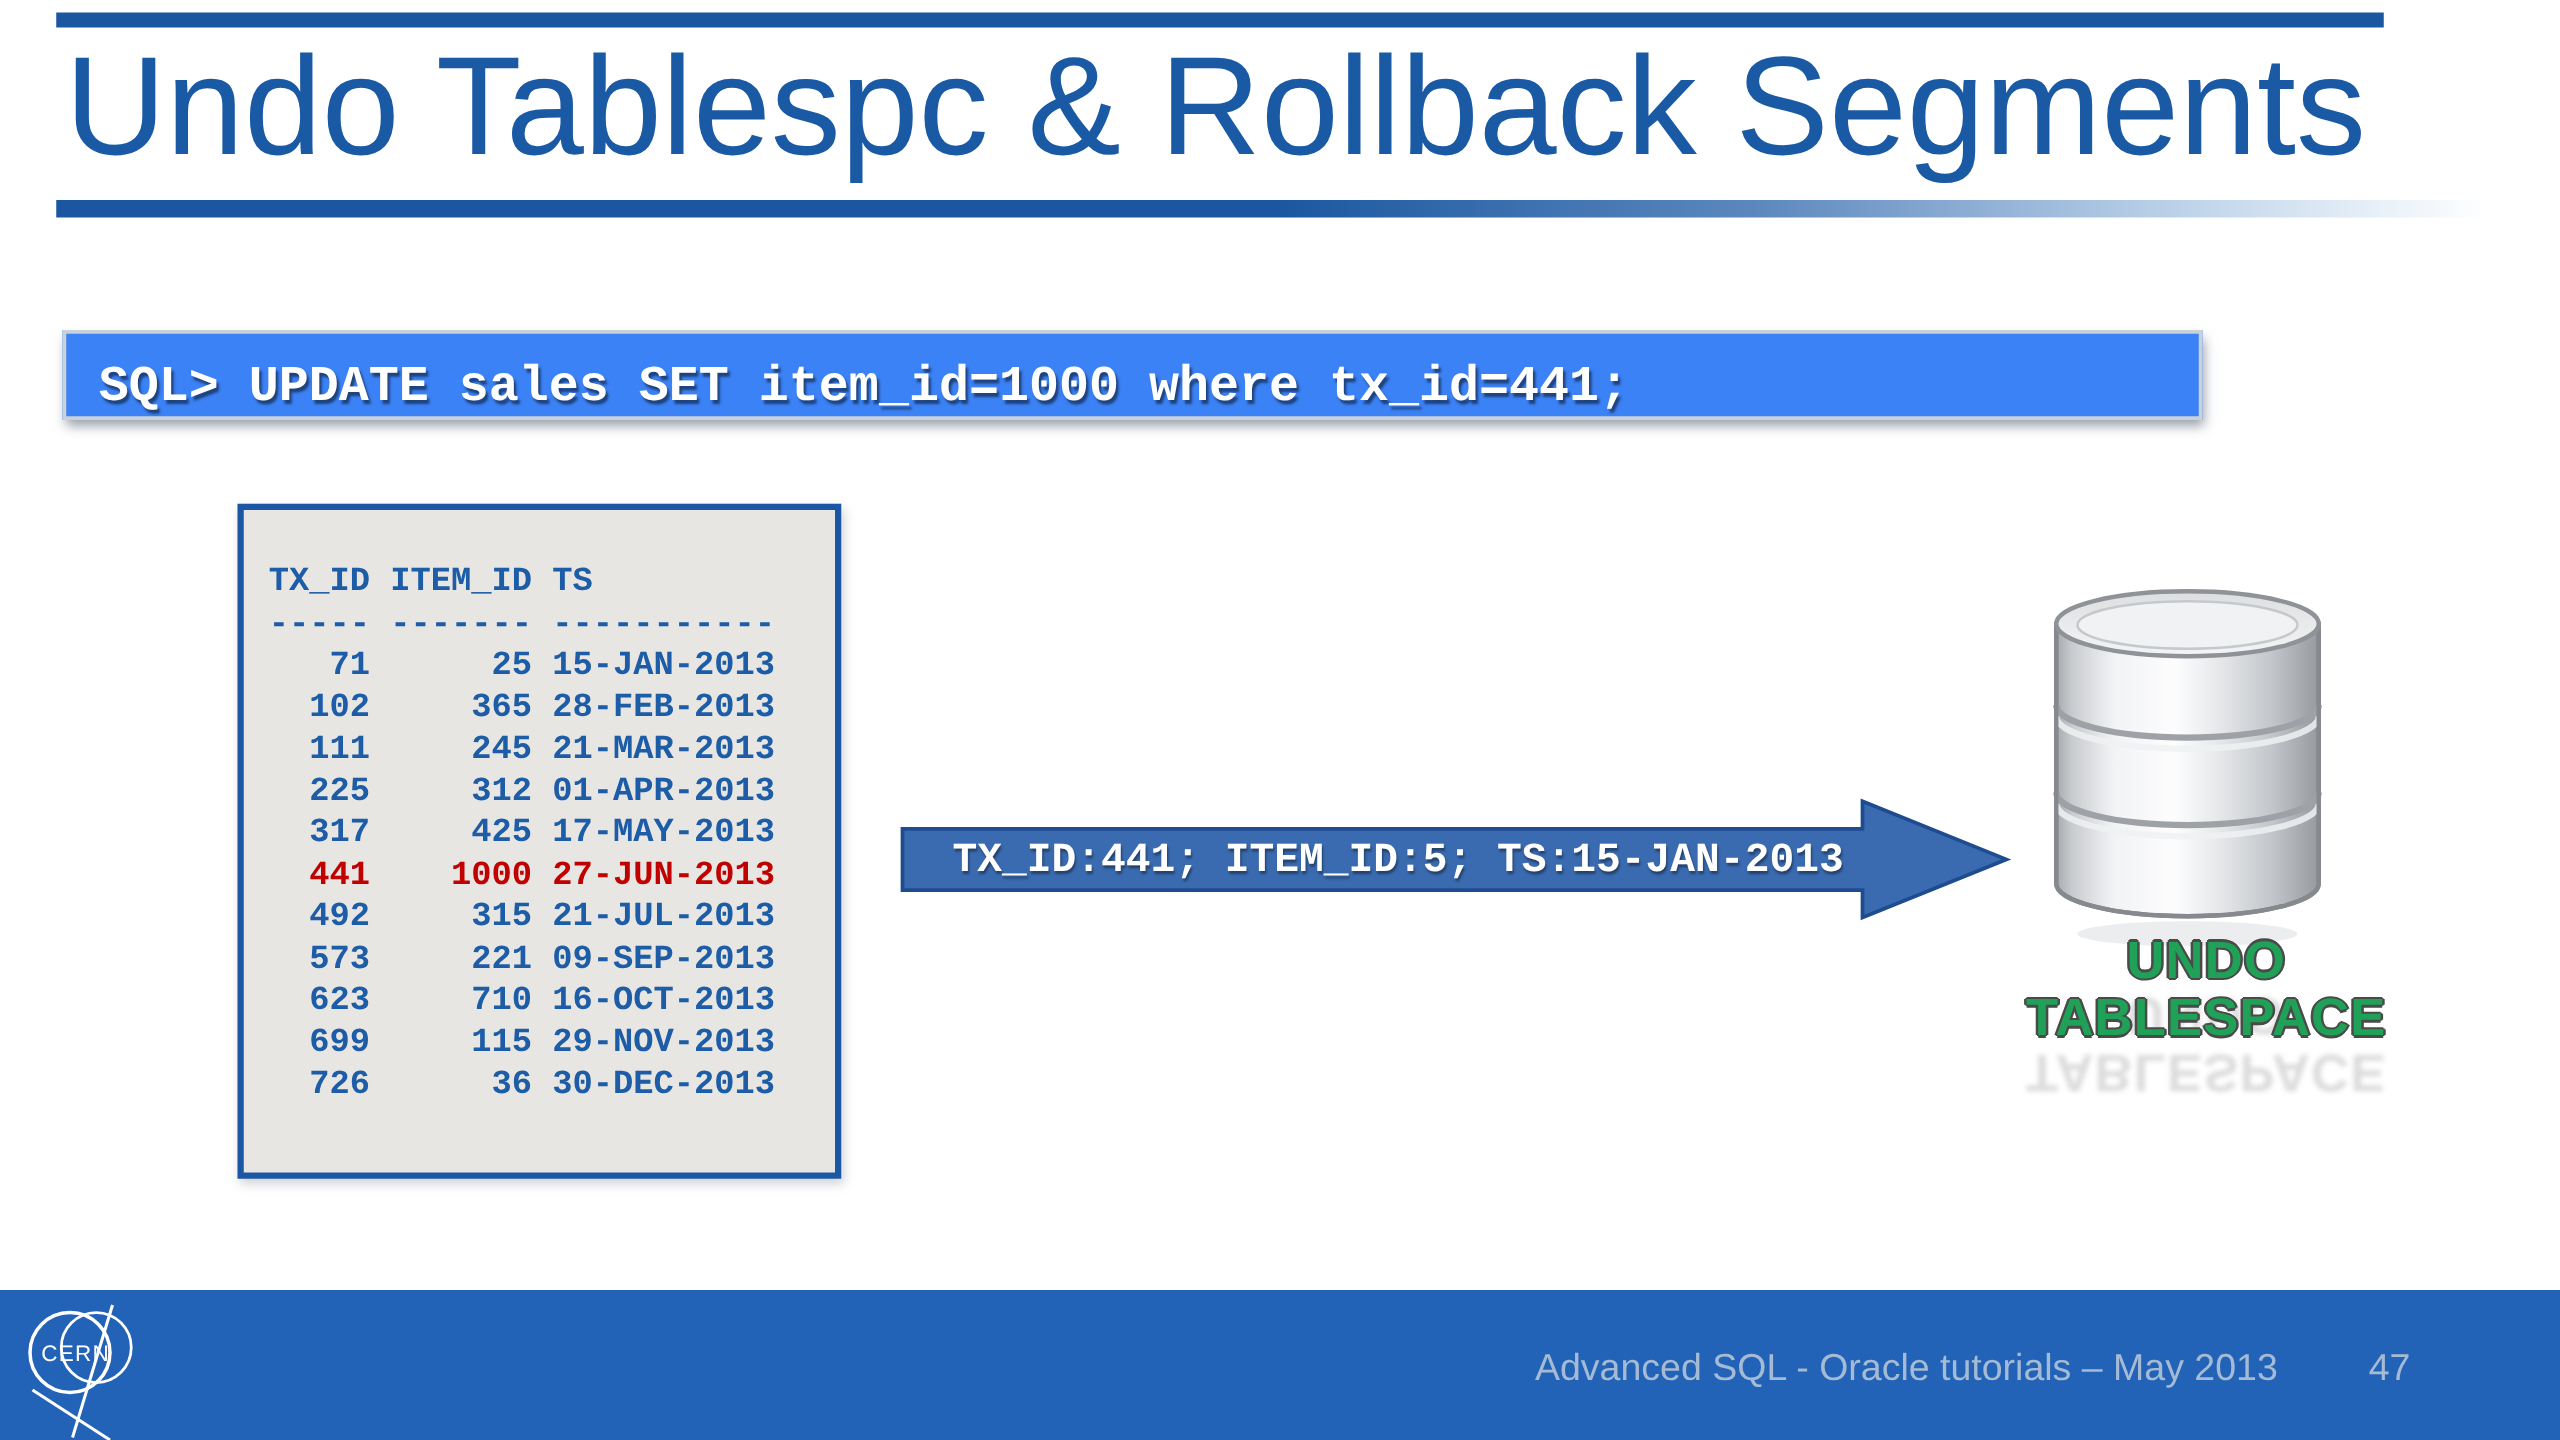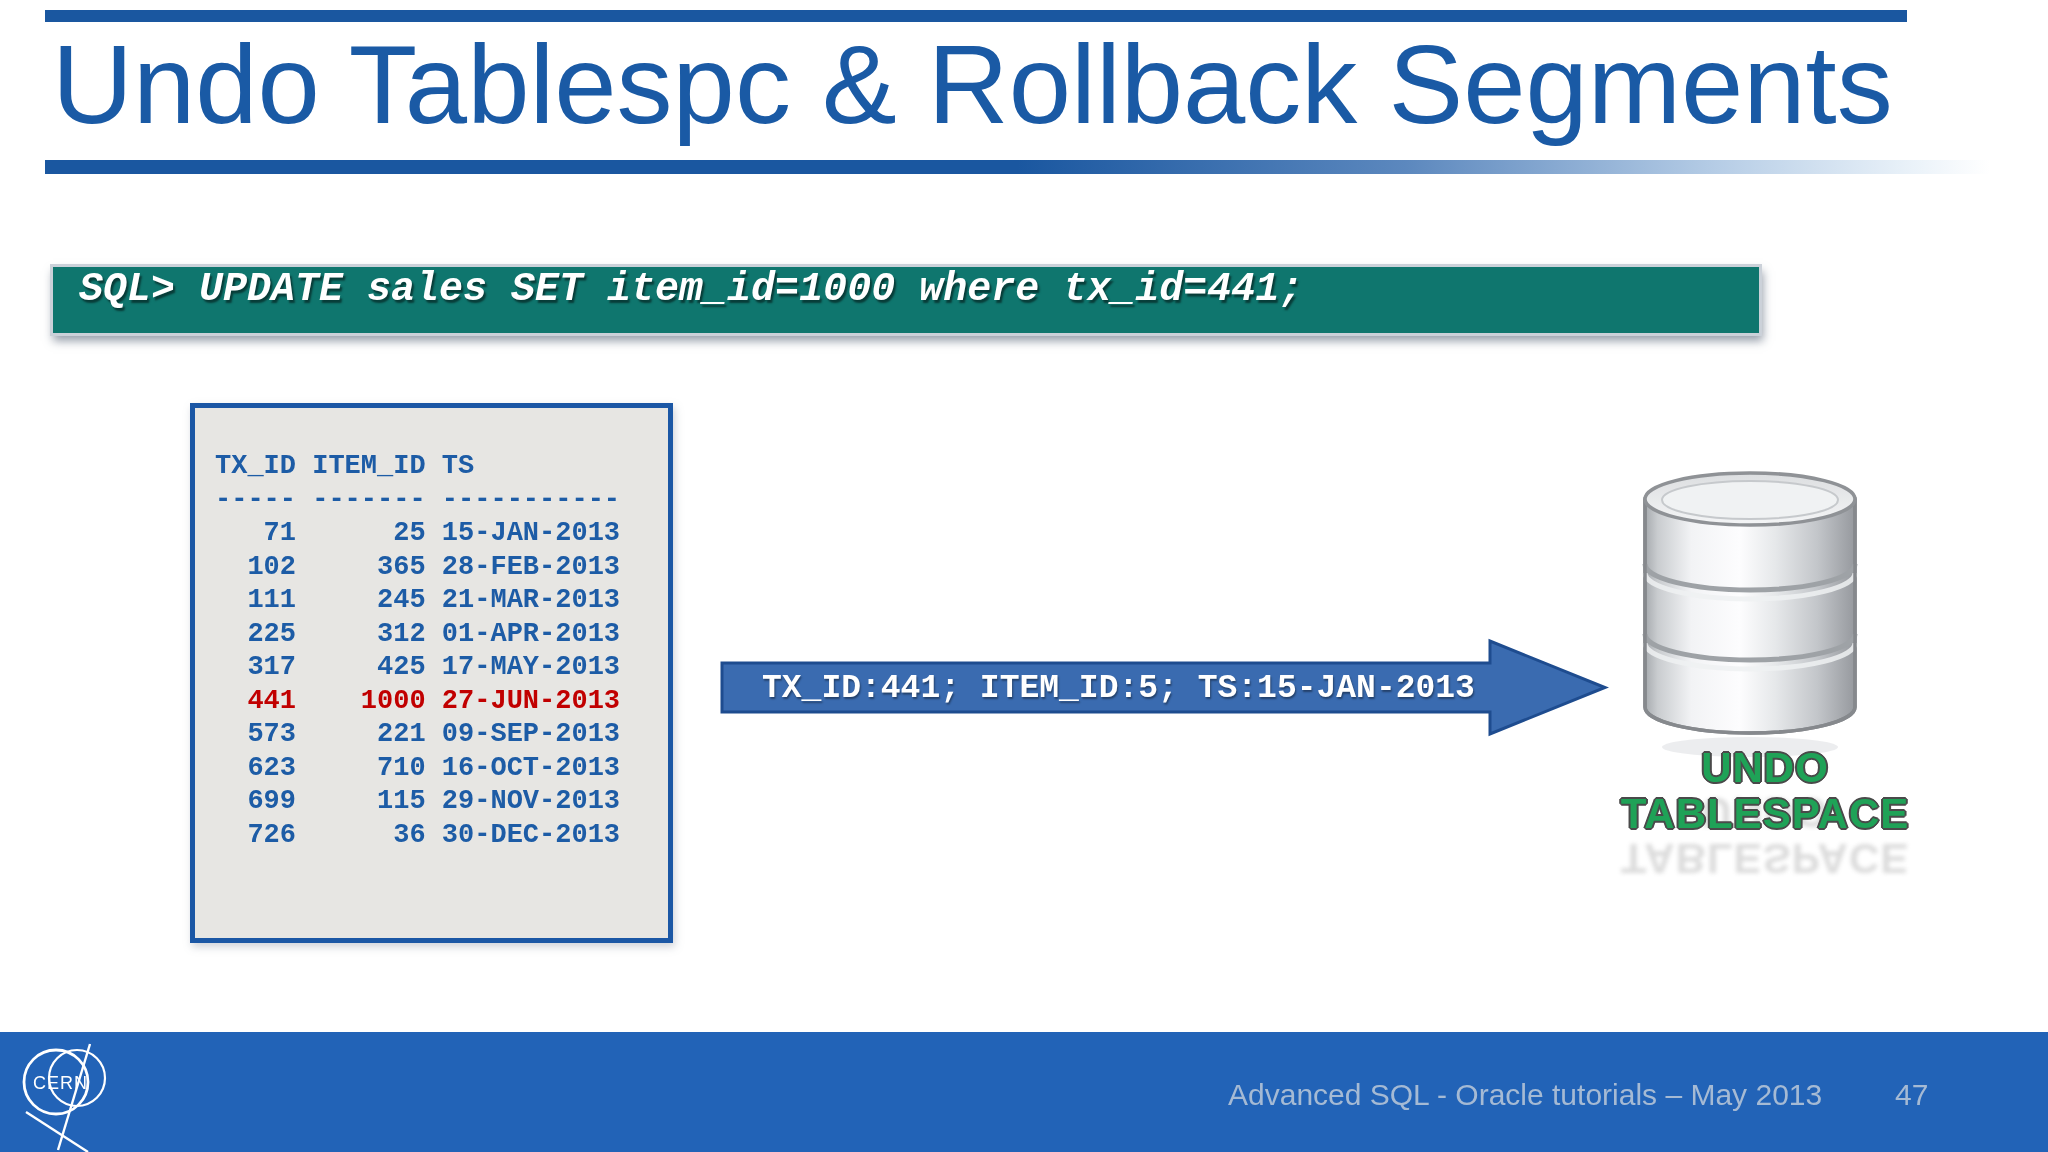--- a/index.html
+++ b/index.html
@@ -12,23 +12,23 @@
 
   
   .title{position:absolute;left:52px;top:18px;font-size:112px;line-height:1.2;
          color:#1A5AA5;white-space:nowrap;letter-spacing:0px;font-weight:400;text-align:center;}
   .title-underline{position:absolute;left:45px;top:160px;width:1945px;height:14px;
          background:linear-gradient(to right,#1A57A0 0%,#1A57A0 50%,#5C88BE 70%,
                     #B6CDE6 86%,#EAF2F9 96%,rgba(255,255,255,0) 100%);}
 
   
   .sql-box{position:absolute;left:50px;top:264px;width:1712px;height:72px;
-           box-sizing:border-box;background:#0f766e;border:3px solid #CBD1D9;
+           box-sizing:border-box;background:#3b82f6;border:3px solid #CBD1D9;
            box-shadow:2px 6px 9px -1px rgba(95,108,126,0.65);
-           display:flex;align-items:flex-start;font-style:italic;}
+           display:flex;align-items:flex-end;}
   .sql-text{font-family:"Liberation Mono",monospace;font-weight:bold;font-size:40px;
             color:#ffffff;padding-left:26px;white-space:pre;
             text-shadow:2px 3px 2px rgba(0,0,0,0.5);}
 
   
   .data-table{position:absolute;left:190px;top:403px;width:483px;height:540px;
               box-sizing:border-box;background:#E7E6E3;border:5px solid #1B57A5;
               box-shadow:2px 4px 8px rgba(120,130,145,0.35);}
   .table-content{padding:42px 0 0 20px;font-family:"Liberation Mono",monospace;
                  font-weight:bold;font-size:27px;line-height:33.5px;color:#1D5CA6;}
@@ -80,20 +80,21 @@
     <div class="table-content">
       <div class="thead">TX_ID ITEM_ID TS</div>
       <div class="tsep">----- ------- -----------</div>
       <div id="table-body">
           <div class="trow">   71      25 15-JAN-2013</div>
           <div class="trow">  102     365 28-FEB-2013</div>
           <div class="trow">  111     245 21-MAR-2013</div>
           <div class="trow">  225     312 01-APR-2013</div>
           <div class="trow">  317     425 17-MAY-2013</div>
           <div class="trow hl">  441    1000 27-JUN-2013</div>
+          <div class="trow">  492     315 21-JUL-2013</div>
           <div class="trow">  573     221 09-SEP-2013</div>
           <div class="trow">  623     710 16-OCT-2013</div>
           <div class="trow">  699     115 29-NOV-2013</div>
           <div class="trow">  726      36 30-DEC-2013</div>
         </div>
     </div>
   </div>
 
   <svg class="arrow-svg" viewBox="0 0 900 120" xmlns="http://www.w3.org/2000/svg">
     <polygon points="7,33 775,33 775,11 890,57.5 775,104 775,82 7,82" fill="#3A6BB0" stroke="#1E4C8F" stroke-width="3"></polygon>

